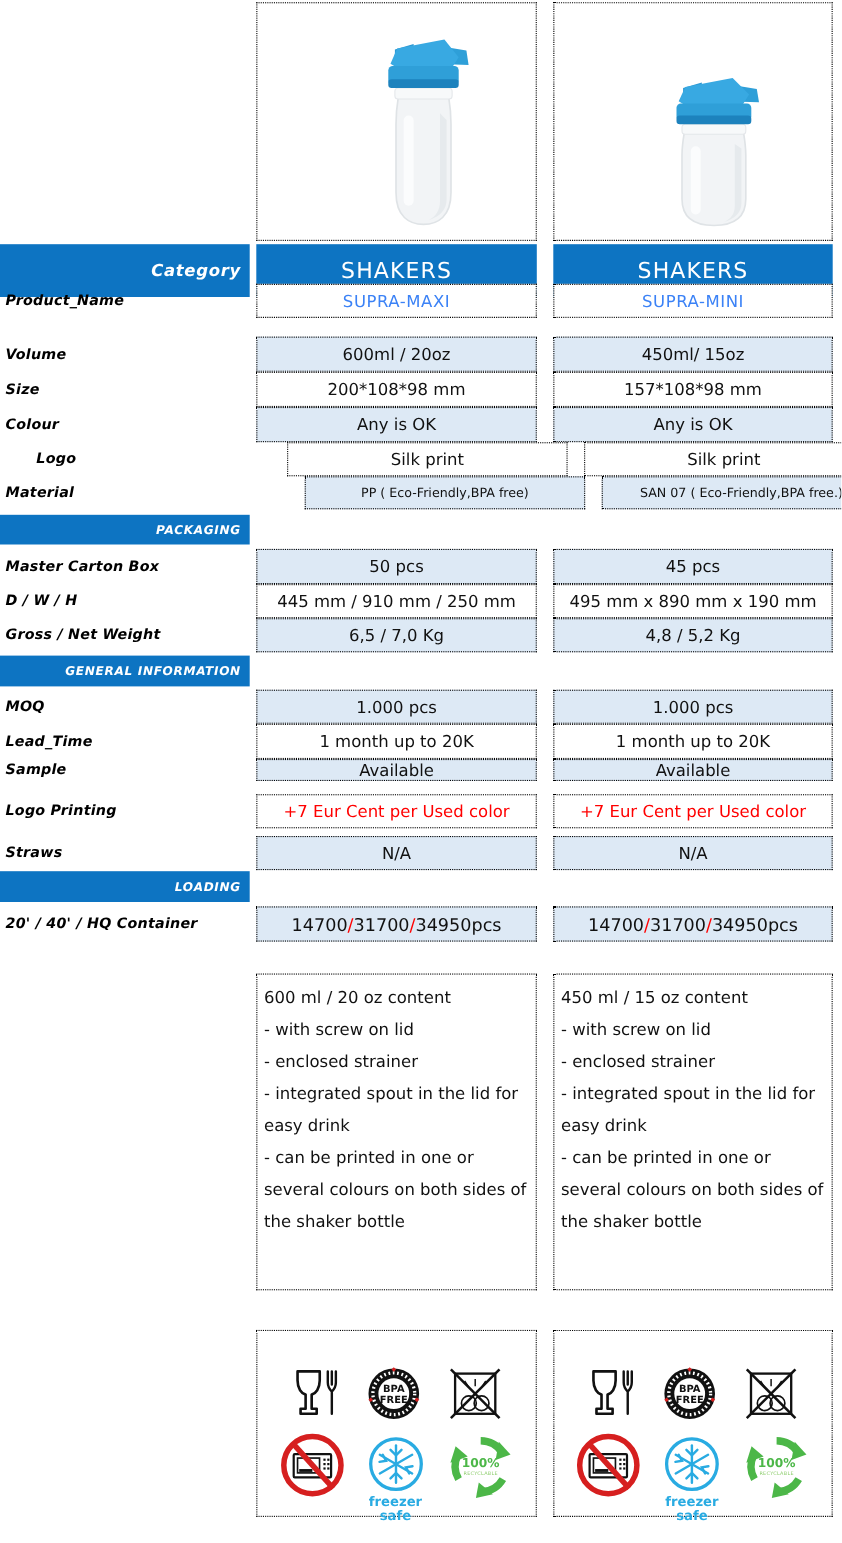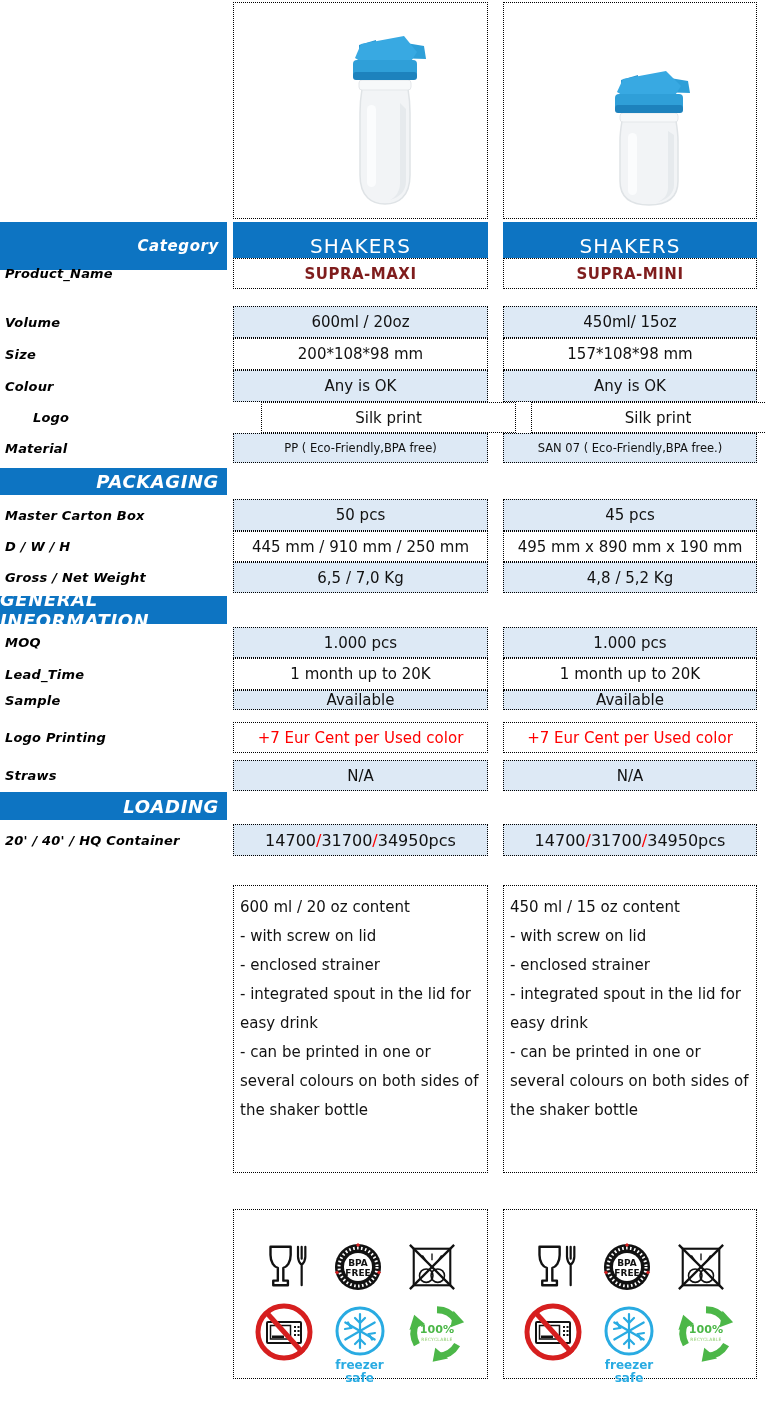--- a/index.html
+++ b/index.html
@@ -7,28 +7,28 @@
          font-family:"DejaVu Sans","Liberation Sans",sans-serif;color:#111;overflow:hidden;}
   
   .band{position:absolute;left:0;width:765px;}
   .lbl{position:absolute;left:5px;top:0;bottom:0;width:218px;display:flex;align-items:center;
        font-weight:bold;font-style:italic;font-size:13px;color:#000;letter-spacing:.2px;}
   .c1{position:absolute;left:233px;width:255px;top:0;bottom:0;}
   .c2{position:absolute;left:503px;width:254px;top:0;bottom:0;}
   .cell{box-sizing:border-box;border:1px dotted #000;background:#fff;display:flex;
         align-items:center;justify-content:center;font-size:15px;text-align:center;}
   .shaded{background:#dde9f5;}
-  .red-bold{color:#7f1d1d;font-weight:bold;letter-spacing:.5px;}
+  .red-bold{color:#3b82f6;font-weight:normal;letter-spacing:.5px;}
   .red-text{color:#ff0000;}
-  .small-text{font-size:11.5px;}
+  .small-text{font-size:11.5px;margin-left:44px;}
   .slash{color:#ff0000;}
   
   .bluebar{position:absolute;left:0;width:227px;top:0;bottom:0;background:#0d74c2;color:#fff;
            display:flex;align-items:center;justify-content:flex-end;box-sizing:border-box;
-           padding-right:8px;font-weight:bold;font-style:italic;font-size:18px;letter-spacing:.6px;}
+           padding-right:8px;font-weight:bold;font-style:italic;font-size:11px;letter-spacing:.6px;}
   .bluecell{box-sizing:border-box;background:#0d74c2;color:#fff;display:flex;align-items:center;
             justify-content:center;font-size:20px;letter-spacing:1px;}
   
   .dotbox{position:absolute;box-sizing:border-box;border:1px dotted #000;background:#fff;}
   .descbox{padding:7px 6px 0 6px;font-size:15px;line-height:29px;}
   .dline{white-space:normal;}
   .iconbox{display:flex;flex-direction:column;align-items:center;padding-top:32px;}
   .icon-row{display:flex;align-items:flex-start;justify-content:center;}
   .icon-row1{gap:24px;margin-bottom:10px;}
   .icon-row2{gap:20px;}

